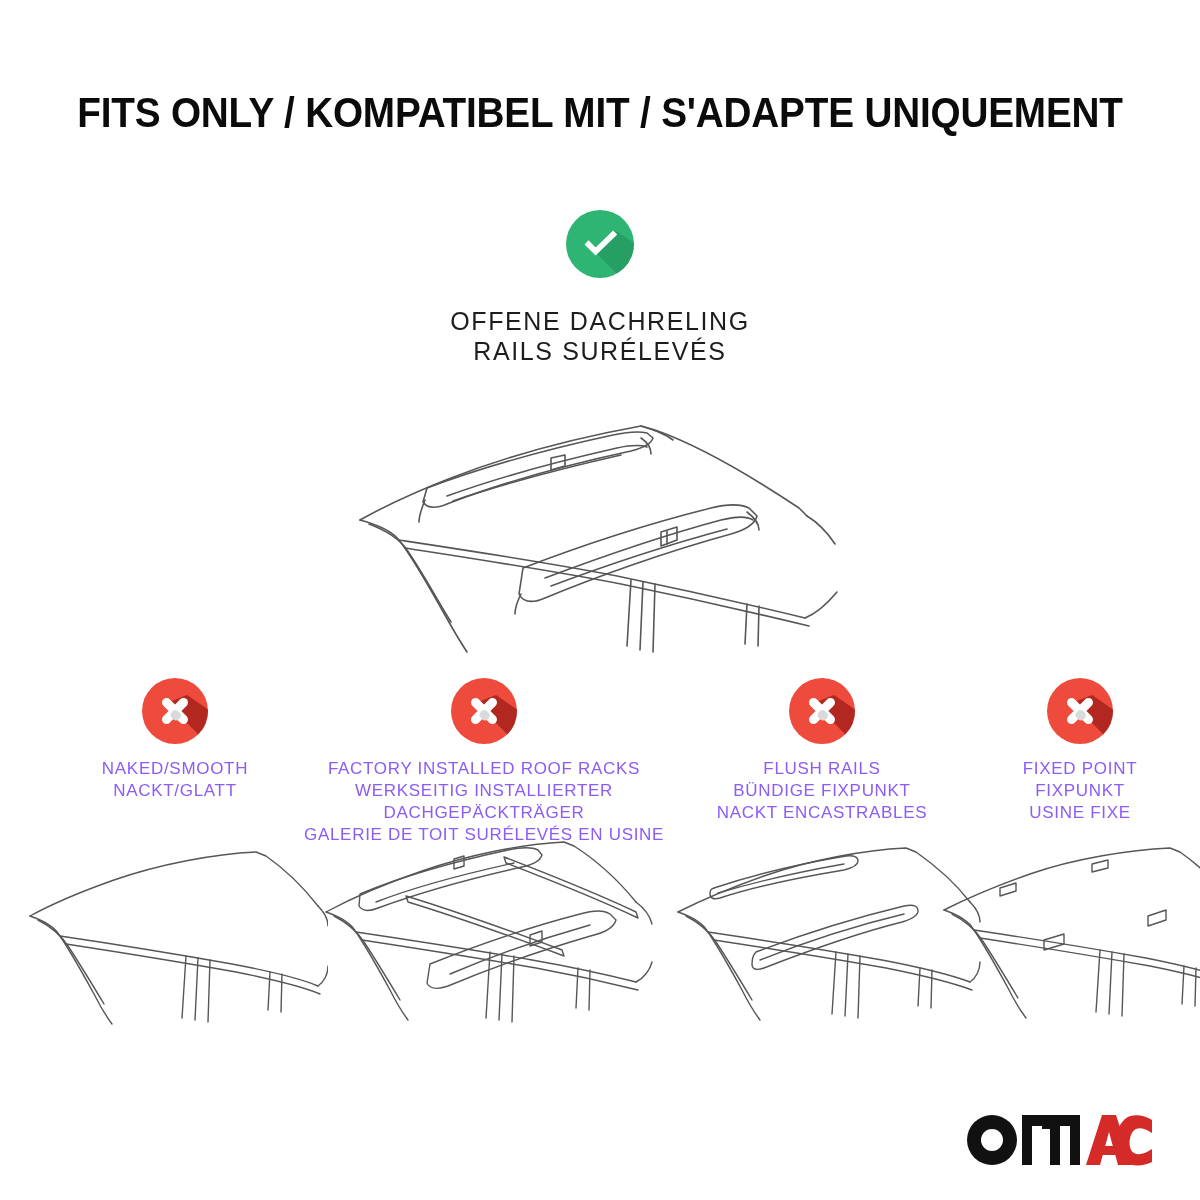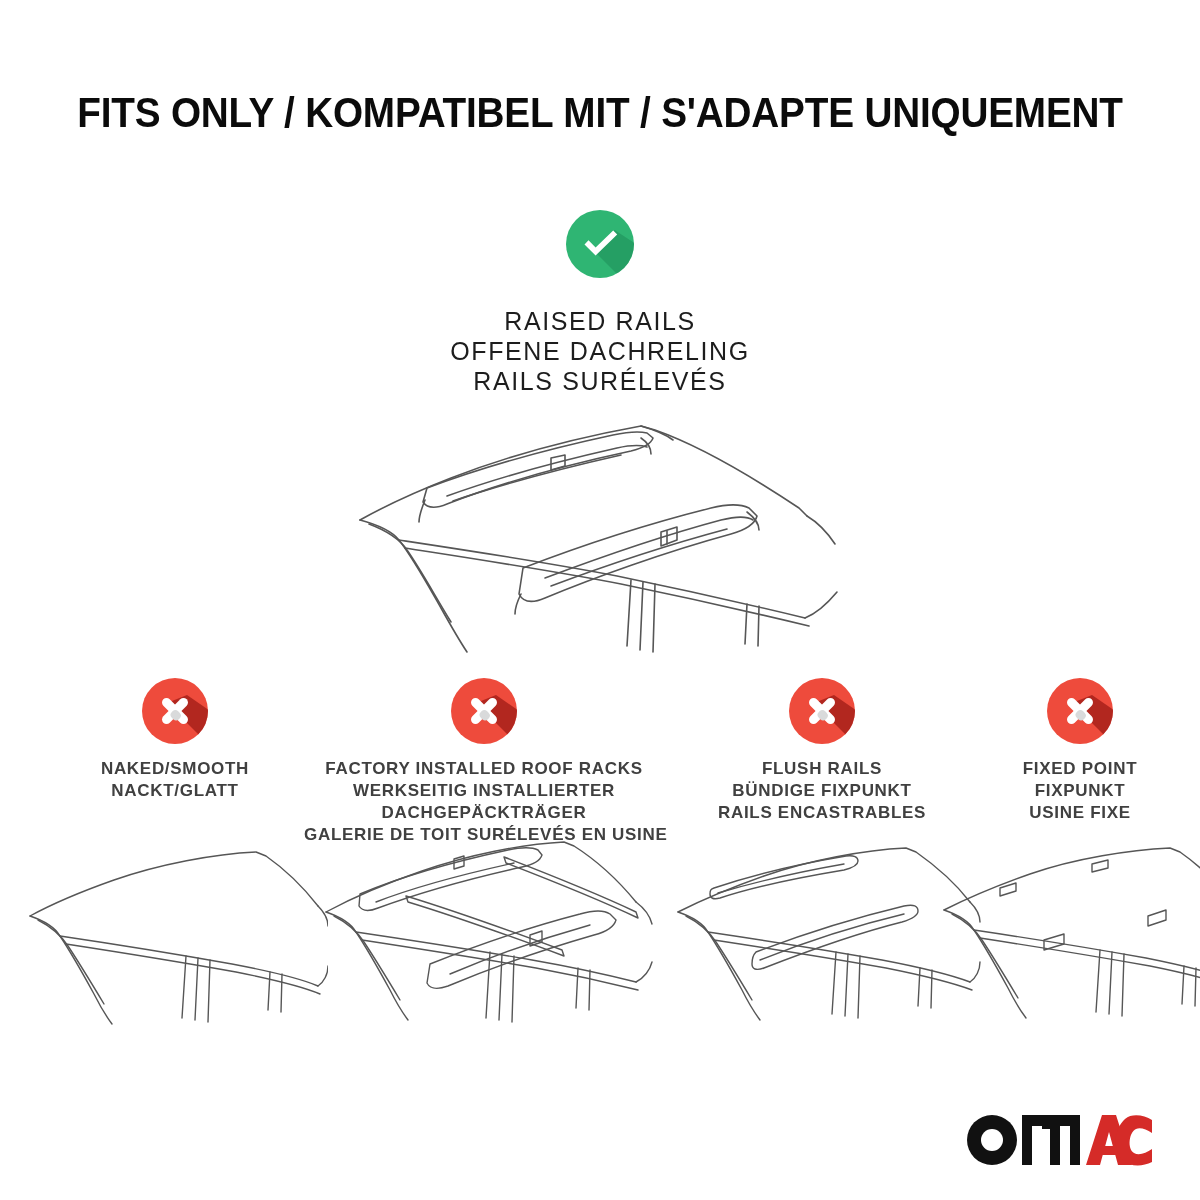--- a/index.html
+++ b/index.html
@@ -90,22 +90,22 @@
     display: block;
     margin: 0 auto;
     width: 70px;
     height: 70px;
   }
   .col-labels {
     margin-top: 12px;
     font-size: 17px;
     line-height: 22px;
     letter-spacing: 0.7px;
-    color: #404040;
-    font-weight: 700;
+    color: #8b5cf6;
+    font-weight: 400;
   }
   .col-labels div { white-space: nowrap; }
 
   .col-illus {
     position: absolute;
     left: 0;
   }
   .illus-0 { top: 168px; left: -12px; width: 310px; height: 190px; }
   .illus-1 { top: 148px; left: 8px;   width: 345px; height: 215px; }
   .illus-2 { top: 162px; left: -8px;  width: 320px; height: 195px; }
@@ -140,21 +140,20 @@
         <circle cx="36" cy="36" r="34" fill="#2FB573"></circle>
         <g clip-path="url(#clipCheckCircle)">
 
           <path d="M29.5 42.5 L36.5 49.5 L72 85 L72 36 L50.5 22 L44 28.6 Z" fill="#1E8D58" opacity="0.55"></path>
         </g>
         <path d="M20.5 36.5 L24.5 32.3 L31.6 39.4 L49.2 22.4 L53.2 26.6 L31.6 47.6 Z" fill="#ffffff"></path>
       </svg>
     </span>
 
     <div class="approved-labels">
-      <div>RAISED RAILS</div>
       <div>OFFENE DACHRELING</div>
       <div>RAILS SURÉLEVÉS</div>
     </div>
   </div>
 
   <div class="hero-illus">
     <svg viewBox="0 0 500 275" width="500" height="275" aria-hidden="true">
       <g fill="none" stroke="#565656" stroke-width="1.6" stroke-linecap="round" stroke-linejoin="round">
 
         <path d="M5 120 C 30 106 60 92 96 78 C 150 57 220 38 286 26 L 300 30
@@ -322,21 +321,21 @@
           <g fill="#ffffff">
             <rect x="18.5" y="30.5" width="33" height="9" rx="4.5" transform="rotate(45 35 35)"></rect>
             <rect x="18.5" y="30.5" width="33" height="9" rx="4.5" transform="rotate(-45 35 35)"></rect>
           </g>
           <rect x="33.5" y="33" width="10" height="9" rx="4" fill="#D9DADB" transform="rotate(45 35 35)"></rect>
         </svg>
       </span>
       <div class="col-labels">
         <div>FLUSH RAILS</div>
         <div>BÜNDIGE FIXPUNKT</div>
-        <div>RAILS ENCASTRABLES</div>
+        <div>NACKT ENCASTRABLES</div>
       </div>
       <div class="col-illus illus-2">
         <svg viewBox="0 0 320 195" width="320" height="195" aria-hidden="true">
           <g fill="none" stroke="#565656" stroke-width="1.4" stroke-linecap="round" stroke-linejoin="round">
             <path d="M14 74 C 38 62 66 50 100 38 C 146 22 200 12 242 10 L 252 14
                      C 272 28 292 46 306 64"></path>
             <path d="M14 74 C 26 78 38 84 44 94 C 56 112 66 130 78 152 C 84 164 90 174 96 182"></path>
             <path d="M22 78 C 34 84 44 92 52 104 C 64 122 76 142 88 162"></path>
             <path d="M44 94 C 98 102 162 112 218 122 C 260 130 290 138 306 144"></path>
             <path d="M50 102 C 102 110 166 120 222 130 C 262 138 292 146 308 152"></path>

